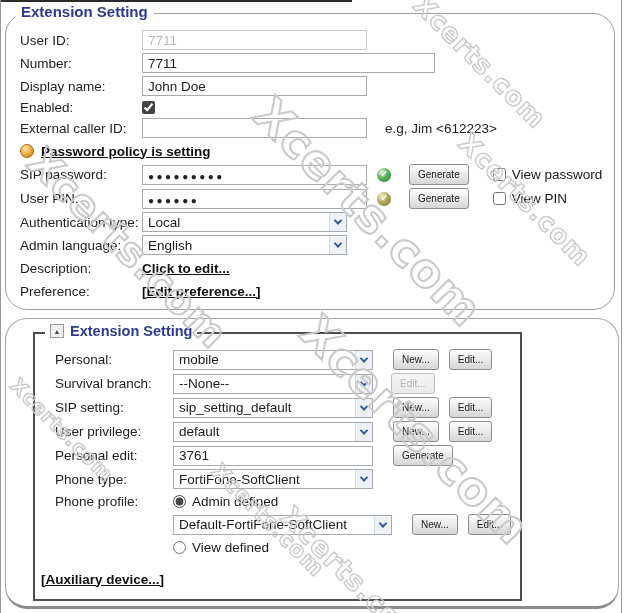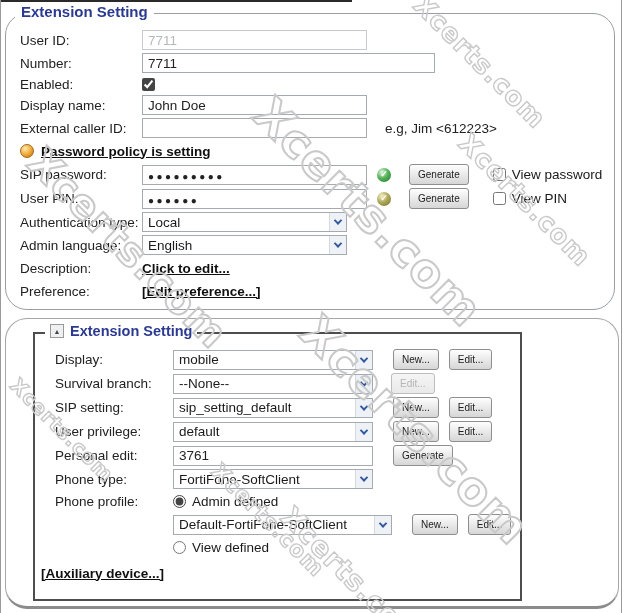--- a/index.html
+++ b/index.html
@@ -106,28 +106,28 @@
     <div class="frow">
       <span class="flabel">User ID:</span>
       <input class="txt" disabled="" value="7711" style="">
     </div>
 
     <div class="frow">
       <span class="flabel">Number:</span>
       <input class="txt wide" value="7711" style="">
     </div>
 
+    <div class="frow">
+      <span class="flabel">Display name:</span>
+      <input class="txt" value="John Doe" style="">
+    </div>
+
     <div class="frow" style="min-height:16px">
       <span class="flabel">Enabled:</span>
       <input type="checkbox" checked="" style="">
-    </div>
-
-    <div class="frow">
-      <span class="flabel">Display name:</span>
-      <input class="txt" value="John Doe" style="">
     </div>
 
     <div class="frow">
       <span class="flabel">External caller ID:</span>
       <input class="txt" value="" style="">
       <span class="hint">e.g, Jim &lt;612223&gt;</span>
     </div>
 
     <div class="frow">
       <span class="coin"></span>
@@ -191,21 +191,21 @@
   <div class="adv-legend">
     <span class="collapse-btn">
       <span>▲</span>
     </span>
     <span class="adv-title">Extension Setting</span>
   </div>
 
   <div class="adv-body">
 
     <div class="frow">
-      <span class="alabel">Display:</span>
+      <span class="alabel">Personal:</span>
       <div class="combo adv">
         <span class="val">mobile</span>
         <span class="arrow-btn">
             <span class="chev"></span>
           </span>
       </div>
       <button class="btn gap8">New...</button>
       <button class="btn gap10">Edit...</button>
     </div>
 
@@ -277,21 +277,21 @@
       <button class="btn gap8">New...</button>
       <button class="btn gap10">Edit...</button>
     </div>
 
     <div class="frow" style="min-height:18px">
       <span class="spacer"></span>
       <input type="radio" name="phone_profile" style="">
       <span class="radio-lbl">View defined</span>
     </div>
 
-    <div class="frow" style="margin-top:7px; margin-left:-14px">
+    <div class="frow" style="margin-top:13px; margin-left:-14px">
       <span class="link">[Auxiliary device...]</span>
     </div>
 
   </div>
 </div>
 
 <div class="wm" style="left:480px; top:62px;  font-size:26px">Xcerts.com</div>
 <div class="wm" style="left:525px; top:200px; font-size:26px">Xcerts.com</div>
 <div class="wm" style="left:368px; top:212px; font-size:46px; -webkit-text-stroke-width:2px">Xcerts.com</div>
 <div class="wm" style="left:128px; top:248px; font-size:40px; -webkit-text-stroke-width:2px">Xcerts.com</div>

